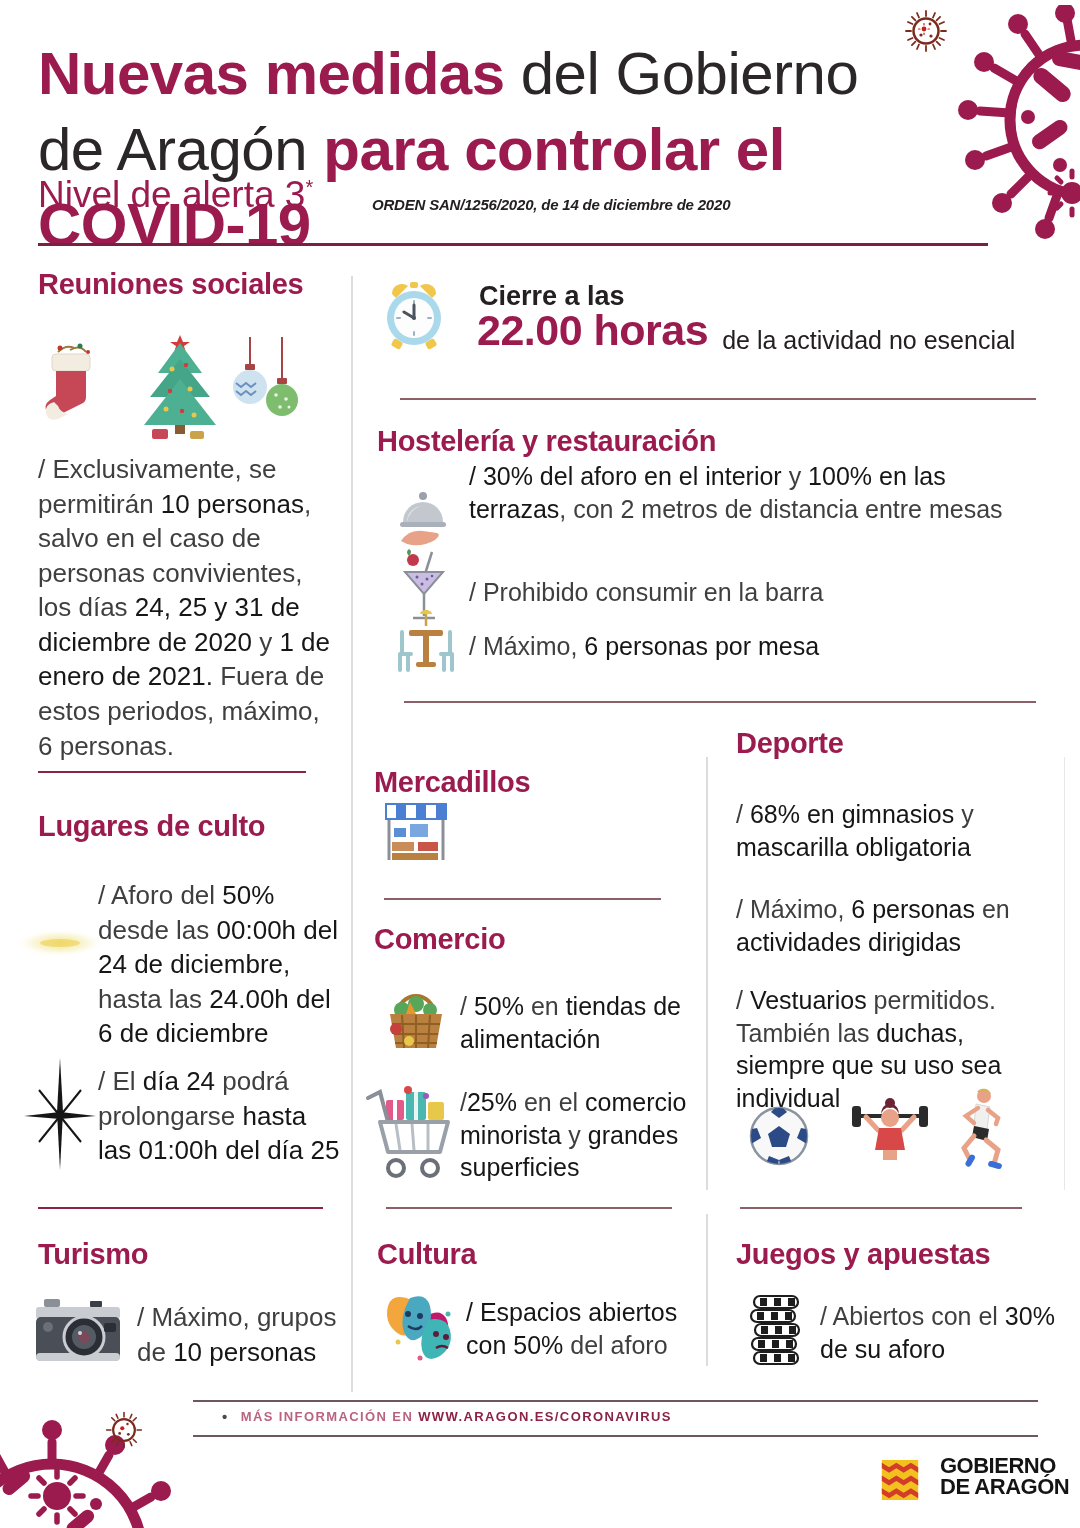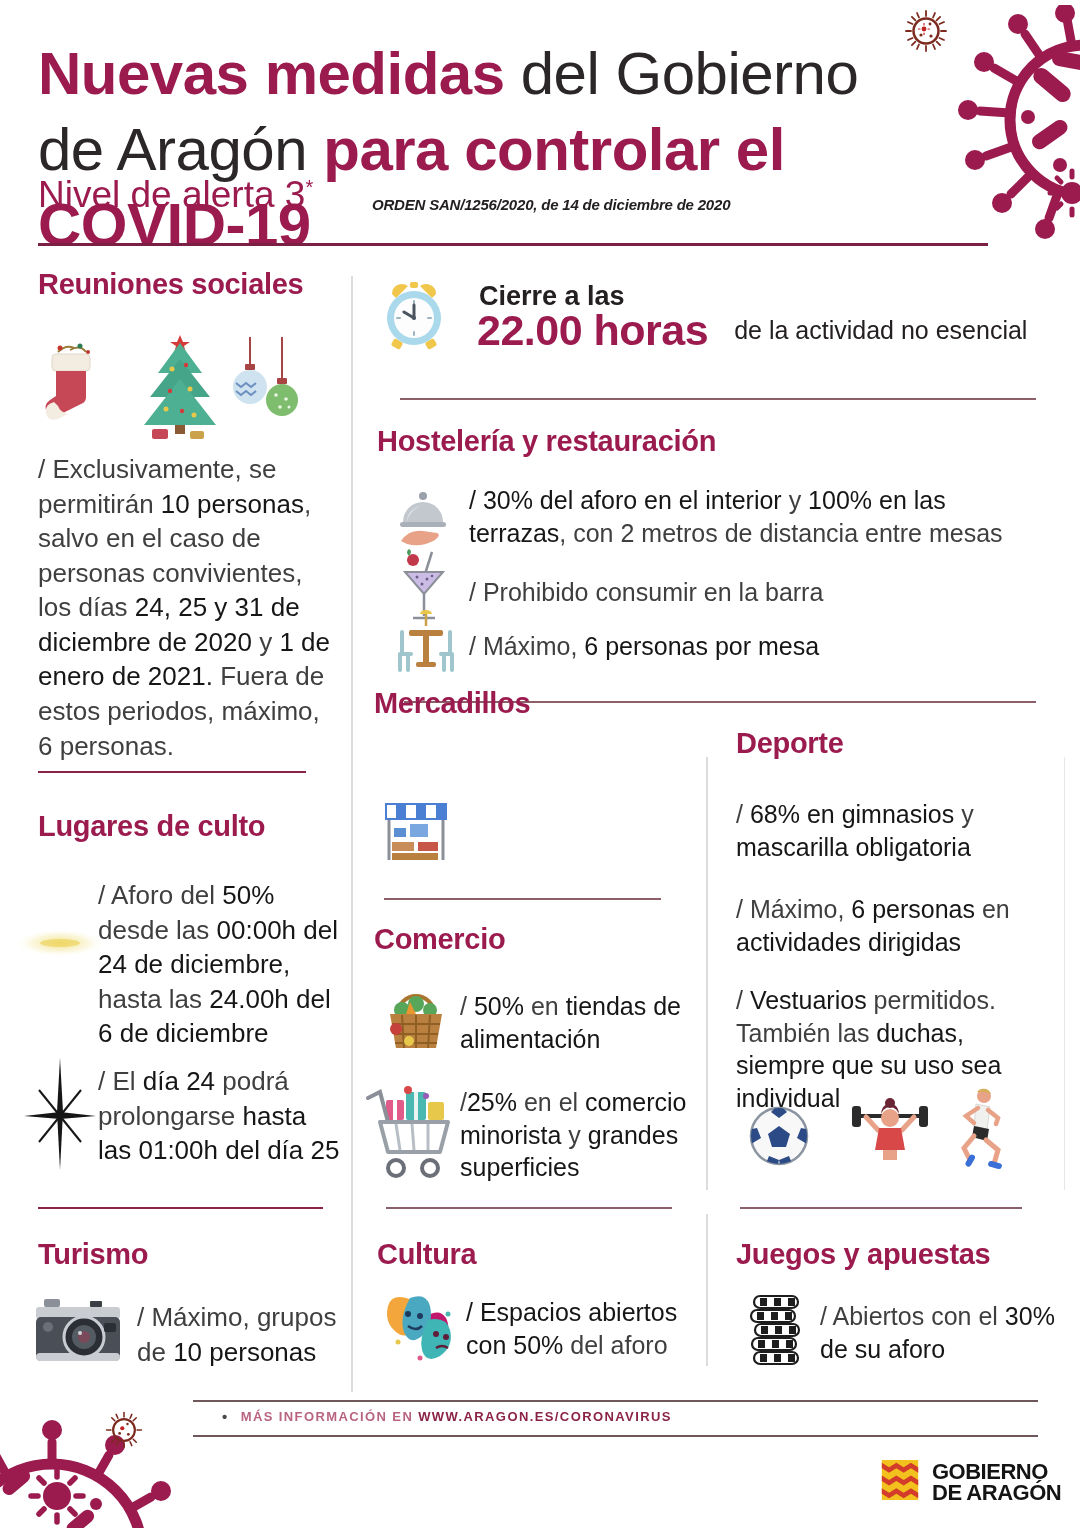--- a/index.html
+++ b/index.html
@@ -19,28 +19,28 @@
   .body{font-size:26px;line-height:1.33;color:var(--text)}
   .body-s{font-size:25px;line-height:1.3;color:var(--text)}
   .b{font-weight:400;color:var(--text-bold)}
   .hl{color:var(--accent);font-weight:700}
   .rule{height:2px;background:var(--rule)}
   .rule-accent{background:#8b2346}
   .rule-header{height:3px;background:var(--accent-dark)}
   .vline{width:2px;background:var(--divider)}
   .vline-faint{width:1px;background:#e7e7e7}
   .closure-prefix{font-size:27px;font-weight:700;color:#242021}
-  .closure-row{display:flex;align-items:center;gap:26px;white-space:nowrap}
+  .closure-row{display:flex;align-items:flex-end;gap:14px;white-space:nowrap}
   .closure-time{font-size:43px;font-weight:700;color:var(--accent);letter-spacing:-0.5px}
   .closure-suffix{font-size:25px;font-weight:400;color:#242021}
   .finfo{display:flex;align-items:center;gap:12px;font-size:13px;letter-spacing:1.4px;font-weight:700}
   .finfo .dot{color:#4a4a4a;font-size:15px}
   .finfo .pref{color:var(--footer-text)}
   .finfo .url{color:var(--footer-link)}
-  .logo{display:flex;align-items:flex-end;gap:12px}
+  .logo{display:flex;align-items:flex-start;gap:20px}
   .logo-text{font-size:22px;font-weight:800;line-height:0.95;color:#141414;letter-spacing:-0.5px}
 </style>
 </head>
 <body>
 
 <div class="page">
 
   <div class="abs title" style="left:38px;top:36px;width:880px"><span class="hl">Nuevas medidas</span><span> del Gobierno de Aragón </span><span class="hl">para controlar el COVID-19</span></div>
 
   <div class="abs alert" style="left:38px;top:174px">
@@ -260,21 +260,21 @@
 
   <h2 class="abs h2" style="left:377px;top:425px">Hostelería y restauración</h2>
 
   <svg class="abs" style="left:397px;top:486px" width="52" height="64" viewBox="0 0 52 64">
     <circle cx="26" cy="10" r="4" fill="#9aa1ab"></circle>
     <path d="M6 36 a20 20 0 0 1 40 0 z" fill="#c3c8cf"></path>
     <path d="M10 36 a16 16 0 0 1 14 -16 a20 20 0 0 0 -14 16 z" fill="#e2e5ea"></path>
     <rect x="3" y="36" width="46" height="5" rx="2.5" fill="#aab0b9"></rect>
     <path d="M4 55 q8 -12 22 -10 l14 2 q3 1 1 4 l-3 3 q-14 8 -28 4 z" fill="#e8a287"></path>
   </svg>
-  <div class="abs body-s" style="left:469px;top:484px;width:578px"><span class="b">/ 30% del aforo en el interior</span><span> y </span><span class="b">100% en las terrazas</span><span>, con 2 metros de distancia entre mesas</span></div>
+  <div class="abs body-s" style="left:469px;top:460px;width:578px"><span class="b">/ 30% del aforo en el interior</span><span> y </span><span class="b">100% en las terrazas</span><span>, con 2 metros de distancia entre mesas</span></div>
 
   <svg class="abs" style="left:401px;top:548px" width="46" height="78" viewBox="0 0 46 78">
     <line x1="31" y1="4" x2="24" y2="26" stroke="#8a8f98" stroke-width="2.5"></line>
     <circle cx="12" cy="12" r="6" fill="#c2394b"></circle>
     <path d="M8 8 q-4 -4 0 -7 q4 2 0 7z" fill="#4a9a5a"></path>
     <polygon points="4,24 42,24 23,46" fill="#cabce4" stroke="#8a8f98" stroke-width="2"></polygon>
     <g fill="#6b5f8a">
         <circle cx="16" cy="29" r="1.5"></circle>
         <circle cx="26" cy="31" r="1.5"></circle>
         <circle cx="21" cy="36" r="1.5"></circle>
@@ -299,21 +299,21 @@
       <path d="M6 46 v16"></path>
         <path d="M14 46 v16"></path>
       <path d="M58 46 v16"></path>
         <path d="M50 46 v16"></path>
     </g>
   </svg>
   <div class="abs body-s" style="left:469px;top:630px;width:560px"><span>/  Máximo, </span><span class="b">6 personas por mesa</span></div>
 
   <div class="abs rule" style="left:404px;top:701px;width:632px"></div>
 
-  <h2 class="abs h2" style="left:374px;top:687px">Mercadillos</h2>
+  <h2 class="abs h2" style="left:374px;top:766px">Mercadillos</h2>
 
   <svg class="abs" style="left:384px;top:798px" width="64" height="68" viewBox="0 0 64 68">
     <g stroke="#8a8f98" stroke-width="3">
         <line x1="5" y1="8" x2="5" y2="62"></line>
         <line x1="59" y1="8" x2="59" y2="62"></line>
       </g>
     <rect x="2" y="6" width="60" height="15" fill="#fff" stroke="#4a7fd4" stroke-width="2"></rect>
     <rect x="12" y="6" width="10" height="15" fill="#4a7fd4"></rect>
     <rect x="32" y="6" width="10" height="15" fill="#4a7fd4"></rect>
     <rect x="52" y="6" width="10" height="15" fill="#4a7fd4"></rect>

